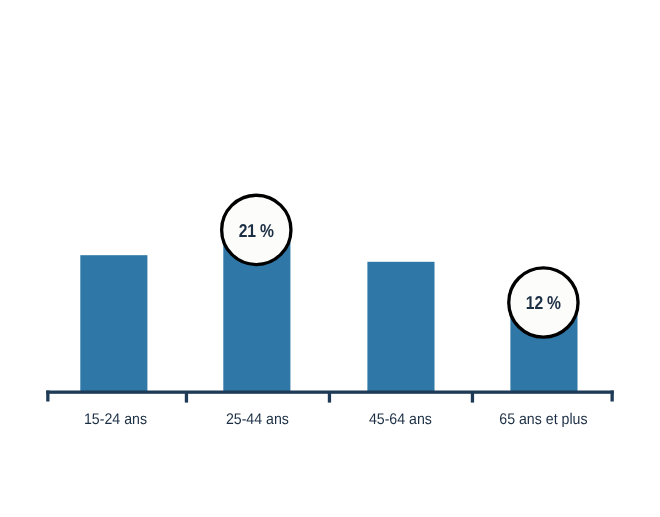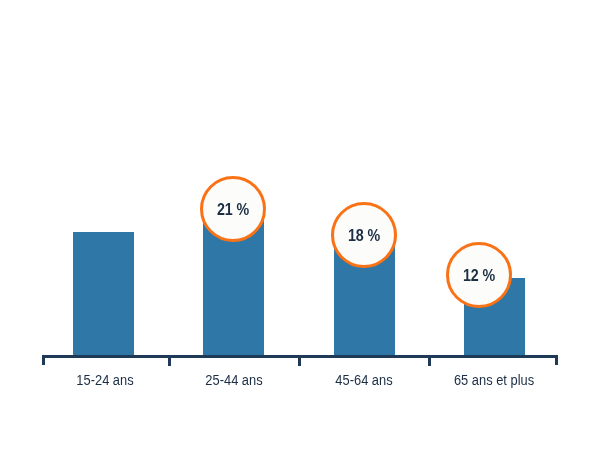--- a/index.html
+++ b/index.html
@@ -28,21 +28,21 @@
   
   .bar {
     position: absolute;
     background: #2E77A6;
   }
   
   .badge {
     position: absolute;
     border-radius: 50%;
     background: #FCFCFA;
-    border: 3px solid #f97316;
+    border: 3px solid #000000;
     box-sizing: border-box;
     display: flex;
     align-items: center;
     justify-content: center;
   }
   .badge-text {
     color: #1B2E44;
     font-family: "Liberation Sans Narrow", "Liberation Sans", sans-serif;
     font-weight: bold;
     font-size: 17px;
@@ -88,24 +88,21 @@
   <div class="plot-area">
 
     <div class="bar" style="left:73px; width:61px; top:232px; height:125px;"></div>
     <div class="bar" style="left:203px; width:61px; top:212px; height:145px;"></div>
     <div class="bar" style="left:334px; width:61px; top:238px; height:119px;"></div>
     <div class="bar" style="left:464px; width:61px; top:278px; height:79px;"></div>
 
     <div class="badge" style="left:200px; top:176px; width:66px; height:66px;">
       <span class="badge-text">21 %</span>
     </div>
-    <div class="badge" style="left:331px; top:202px; width:66px; height:66px;">
-      <span class="badge-text">18 %</span>
-    </div>
-    <div class="badge" style="left:446px; top:242px; width:66px; height:66px;">
+    <div class="badge" style="left:461px; top:242px; width:66px; height:66px;">
       <span class="badge-text">12 %</span>
     </div>
 
     <div class="axis-line" style="left:42px; top:355px; width:516px;"></div>
     <div class="axis-cap" style="left:42px; top:355px;"></div>
     <div class="axis-cap" style="left:555px; top:355px;"></div>
     <div class="axis-tick" style="left:168px; top:357px;"></div>
     <div class="axis-tick" style="left:298px; top:357px;"></div>
     <div class="axis-tick" style="left:428px; top:357px;"></div>
 

